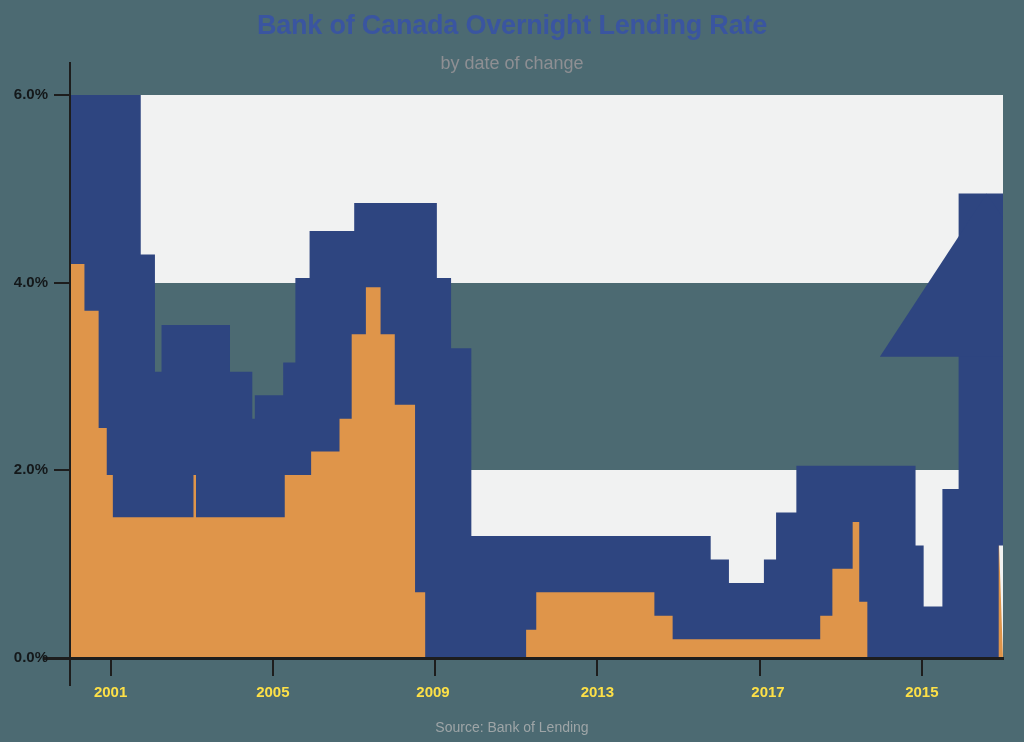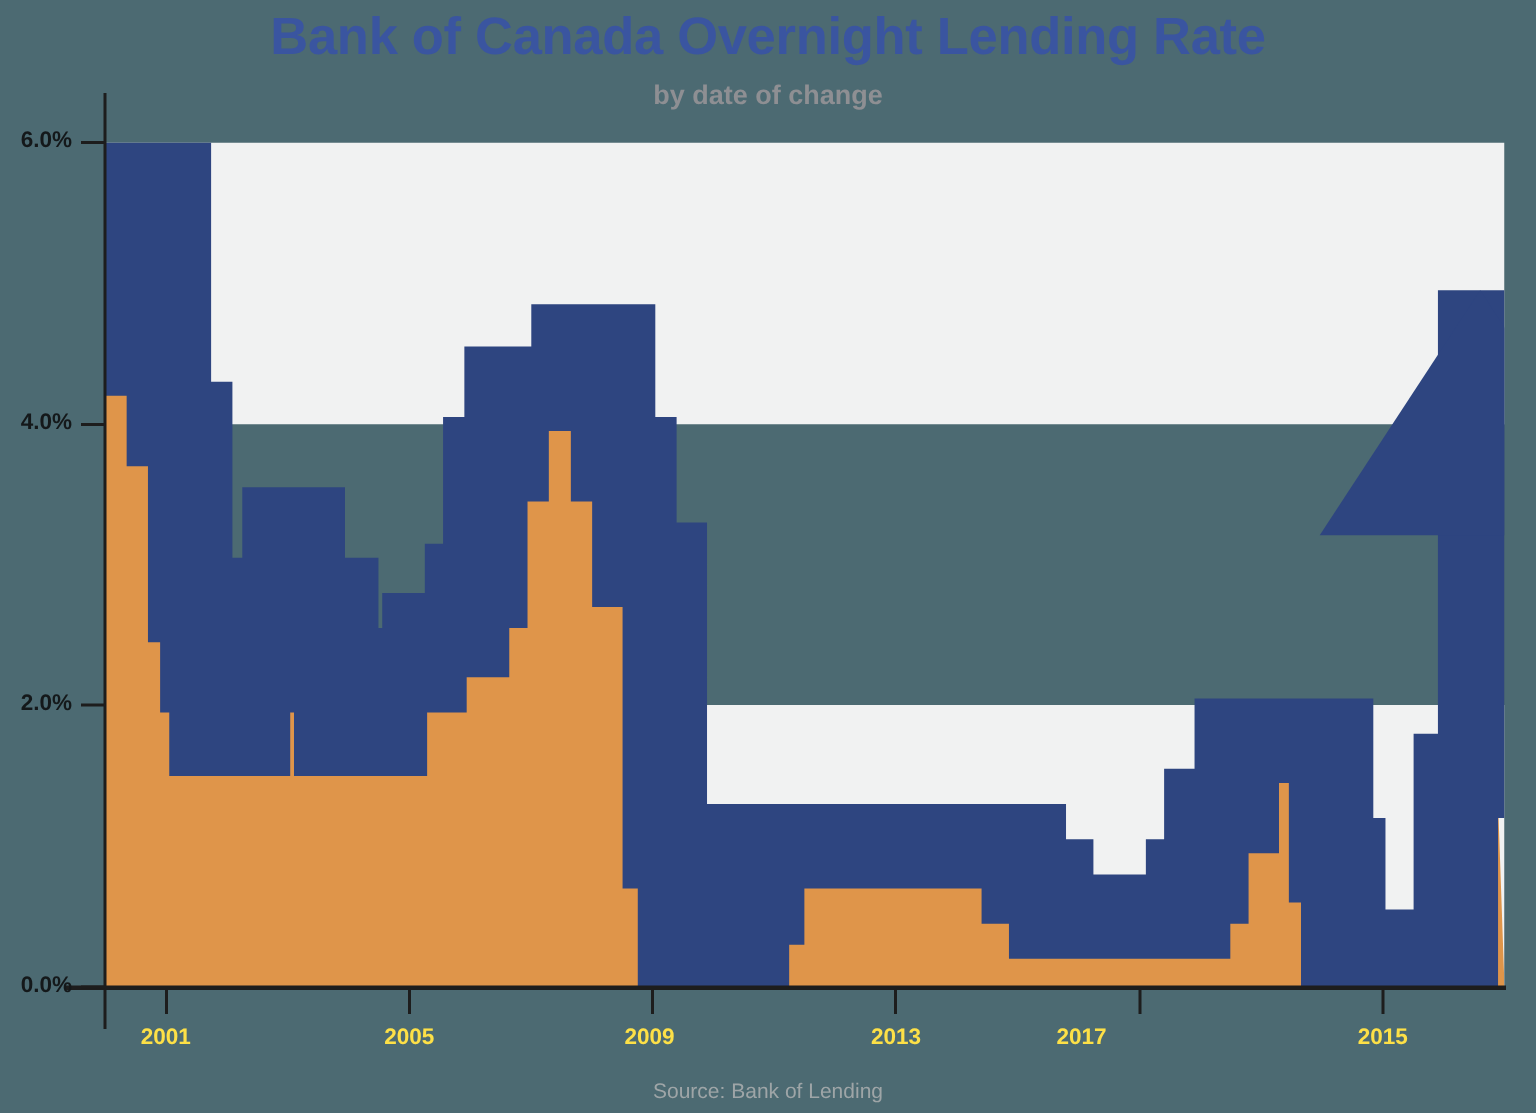--- a/index.html
+++ b/index.html
@@ -18,34 +18,34 @@
     width: 1024px;
     height: 742px;
   }
   
   .chart-title {
     position: absolute;
     left: 0;
     top: 4px;
     width: 1024px;
     text-align: center;
-    font-size: 35px;
+    font-size: 27px;
     font-weight: bold;
     color: #3a55a0;
     letter-spacing: -0.2px;
     line-height: 42px;
   }
   .chart-subtitle {
     position: absolute;
     left: 0;
     top: 52px;
     width: 1024px;
     text-align: center;
     font-size: 18px;
-    font-weight: bold;
+    font-weight: normal;
     color: #8e8f93;
     line-height: 22px;
   }
   .chart-source {
     position: absolute;
     left: 0;
     top: 718px;
     width: 1024px;
     text-align: center;
     font-size: 14px;
@@ -164,20 +164,20 @@
   <div id="x-ticks">
       <div class="x-tick" style="left: 109.565px;"></div>
       <div class="x-label" style="left: 110.565px;">2001</div>
       <div class="x-tick" style="left: 271.826px;"></div>
       <div class="x-label" style="left: 272.826px;">2005</div>
       <div class="x-tick" style="left: 434.087px;"></div>
       <div class="x-label" style="left: 433px;">2009</div>
       <div class="x-tick" style="left: 596.348px;"></div>
       <div class="x-label" style="left: 597.348px;">2013</div>
       <div class="x-tick" style="left: 758.609px;"></div>
-      <div class="x-label" style="left: 721px; text-align: center;">2017</div>
+      <div class="x-label" style="left: 768px; text-align: center;">2017</div>
       <div class="x-tick" style="left: 920.87px;"></div>
       <div class="x-label" style="left: 921.87px;">2015</div>
     </div>
 
   <div class="chart-source">Source: Bank of Lending</div>
 
 </div>
 
 </body></html>

